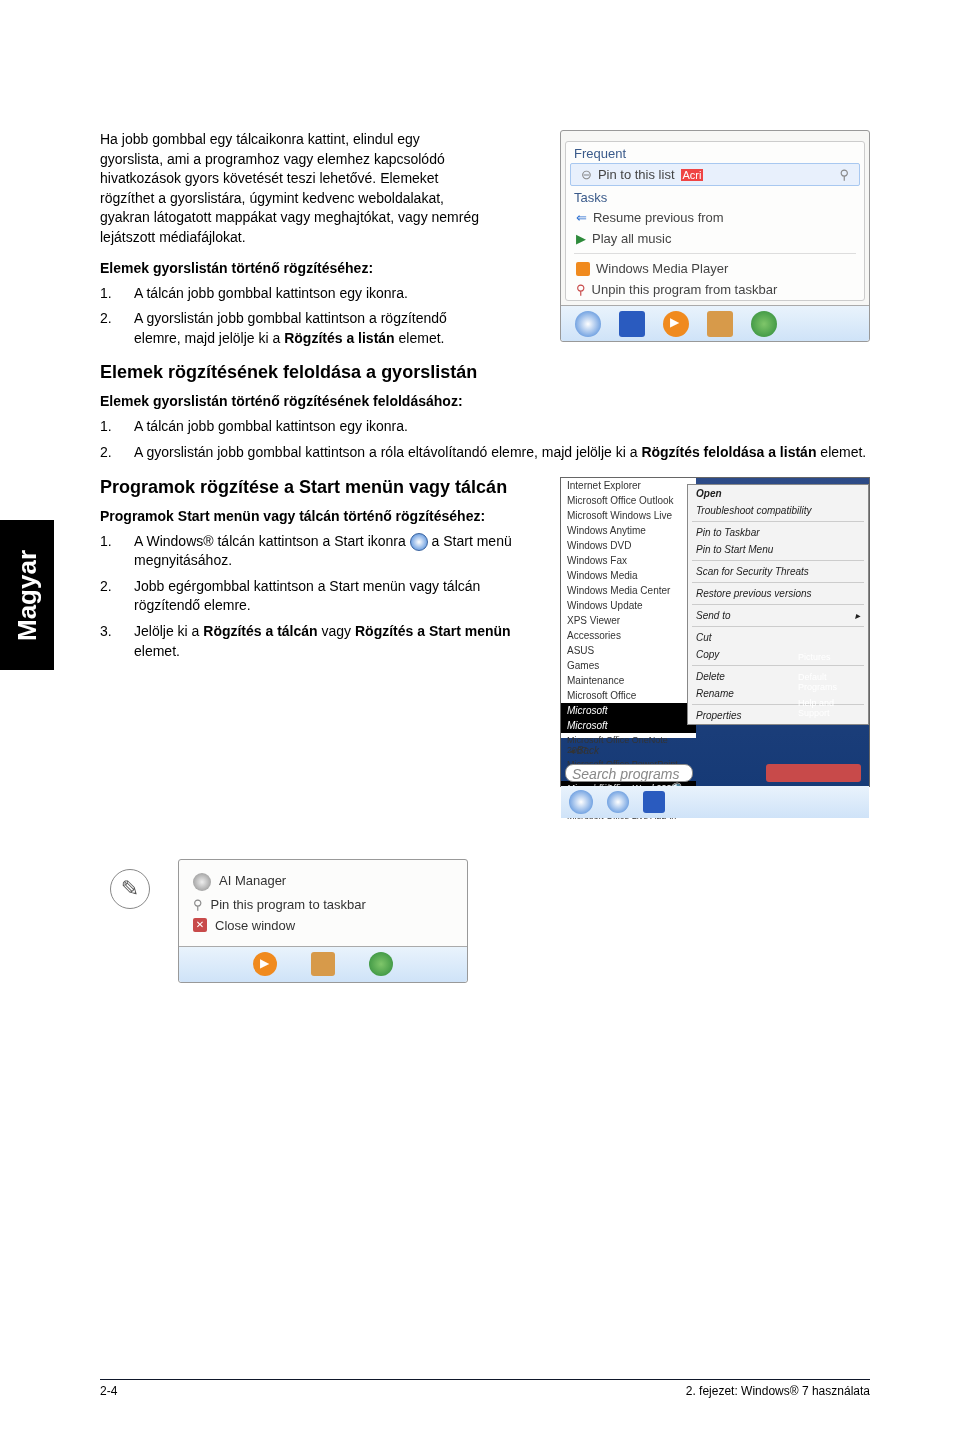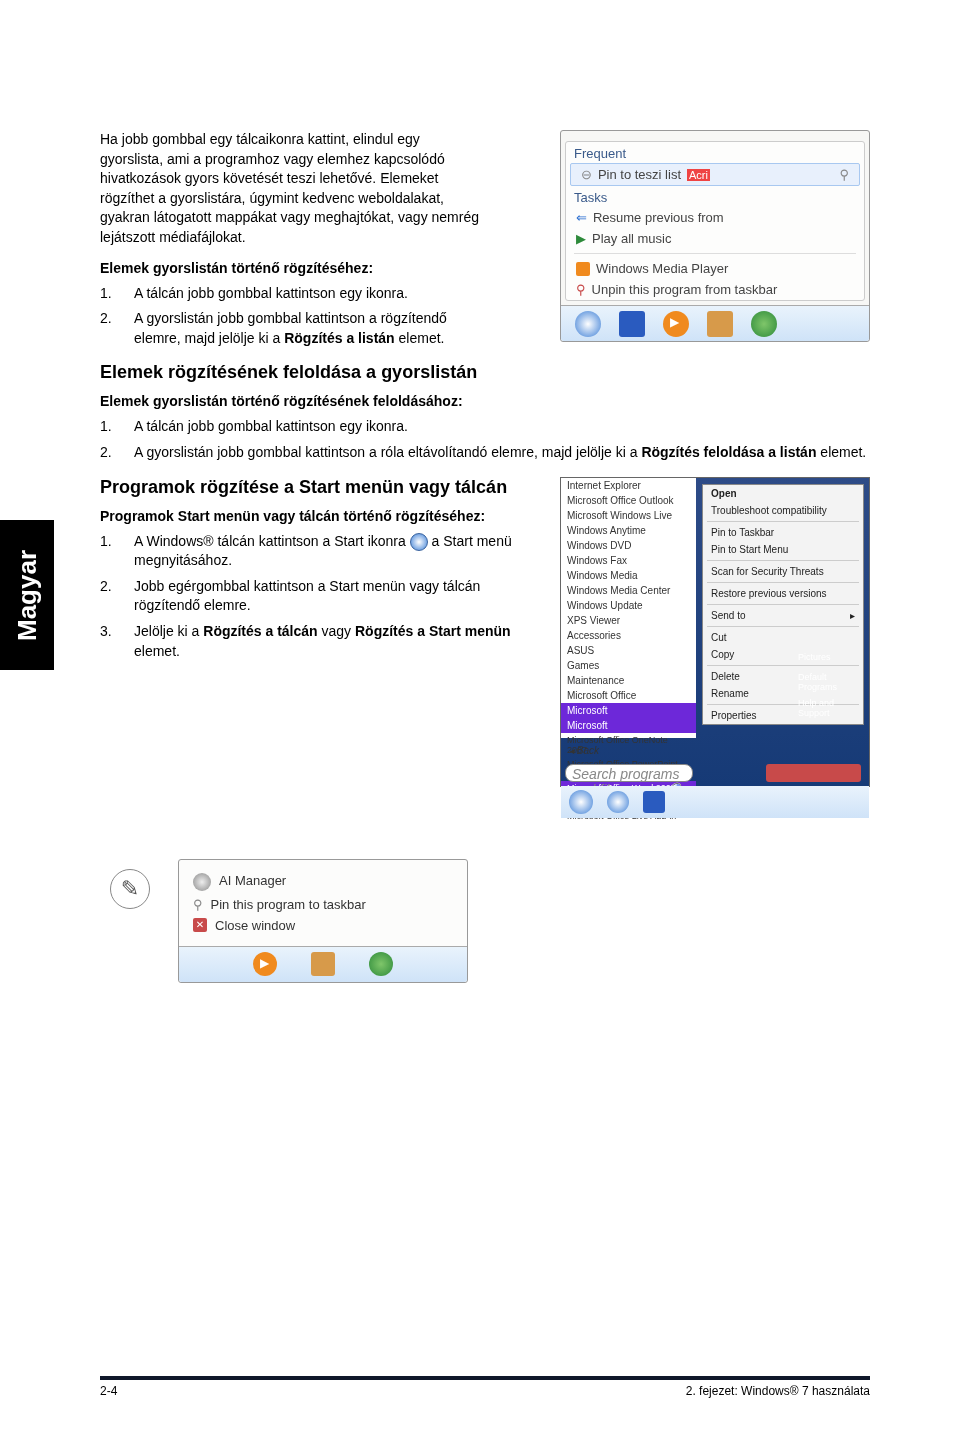--- a/index.html
+++ b/index.html
@@ -80,24 +80,24 @@
   .startmenu {
     width: 310px;
     height: 310px;
     border:1px solid #666;
     background:linear-gradient(#2d4b87,#163a76);
     position:relative;
     font-size:10px;
     color:#fff;
   }
   .sm-left { position:absolute; left:0; top:0; width:135px; height:260px; background:#fff; color:#333;}
-  .sm-left .hi { background:#6d28d9; color:#fff; padding:2px 6px;}
+  .sm-left .hi { background:#000000; color:#fff; padding:2px 6px;font-style:italic;}
   .sm-left .row { padding:2px 6px; border-bottom:0; }
   .sm-ctx {
-    position:absolute; left:141px; top:6px; width:162px; background:#f3f3f3; border:1px solid #888; color:#222;
+    position:absolute; left:126px; top:6px; width:182px; background:#f3f3f3; border:1px solid #888; color:#222;font-style:italic;
   }
   .sm-ctx .row{ padding:3px 8px; font-size:10px;}
   .sm-ctx .hr{ height:1px; background:#ccc; margin:2px 4px;}
   .sm-right { position:absolute; right:0; top:170px; width:75px; color:#fff; font-size:9px; padding:4px;}
   .sm-back { position:absolute; left:8px; bottom:30px; color:#333; font-size:10px;font-style:italic;}
   .sm-search { position:absolute; left:4px; bottom:4px; width:128px; height:18px; background:#fff; border:1px solid #888; border-radius:8px; color:#888; font-size:14px; font-style:italic; padding:1px 6px;}
   .sm-search .mag{ float:right; color:#6aa1e8;}
   .sm-btns{ position:absolute; right:8px; bottom:4px; width:95px; height:18px; background:#c84a4a; border-radius:3px;}
   .sm-tb { position:absolute; left:0; right:0; bottom:-32px; height:32px; background:linear-gradient(#e9f3fc,#cfe3f8); display:flex; align-items:center; gap:14px; padding:0 8px;}
   .sm-tb .orb{ width:24px;height:24px;border-radius:50%; background:radial-gradient(#fff,#3b7ed6);}
@@ -132,21 +132,21 @@
     display:flex;
     align-items:center;
     justify-content:center;
     transform: rotate(180deg);
   }
   .footer{
     position:absolute;
     bottom:40px;
     left:100px;
     right:84px;
-    border-top:4px solid #0f172a;
+    border-top:1px solid #0f172a;
     padding-top:4px;
     font-size:12px;
     display:flex;
     justify-content:space-between;
   }
   .clear{clear:both;}
   .col-left{ width:380px; }
   .two-col { display:flex; gap:20px; align-items:flex-start;}
   .start-icon{display:inline-block;width:18px;height:18px;background:radial-gradient(#fff,#3b7ed6);border-radius:50%;vertical-align:middle;border:1px solid #38629e;}
   .orange-sq{width:14px;height:14px;background:#f08a1e;display:inline-block;border-radius:2px;}
@@ -160,21 +160,21 @@
 
 <div class="side-tab">Magyar</div>
 
 <div class="page">
 
   <div class="jumplist float-img-right">
     <div class="jl-inner">
       <div class="jl-head">Frequent</div>
       <div class="jl-row selected">
         <span style="color:#888;">⊖</span>
-        <span>Pin to teszi list</span>
+        <span>Pin to this list</span>
         <span style="background:#ef4444;color:#fff;padding:0 2px;font-size:11px;">Acri</span>
         <span class="jl-pin" style="margin-left:auto;">⚲</span>
       </div>
       <div class="jl-head">Tasks</div>
       <div class="jl-row">
         <span class="blue-pin">⇐</span>
         <span>Resume previous from</span>
       </div>
       <div class="jl-row">
         <span class="green-play">▶</span>

